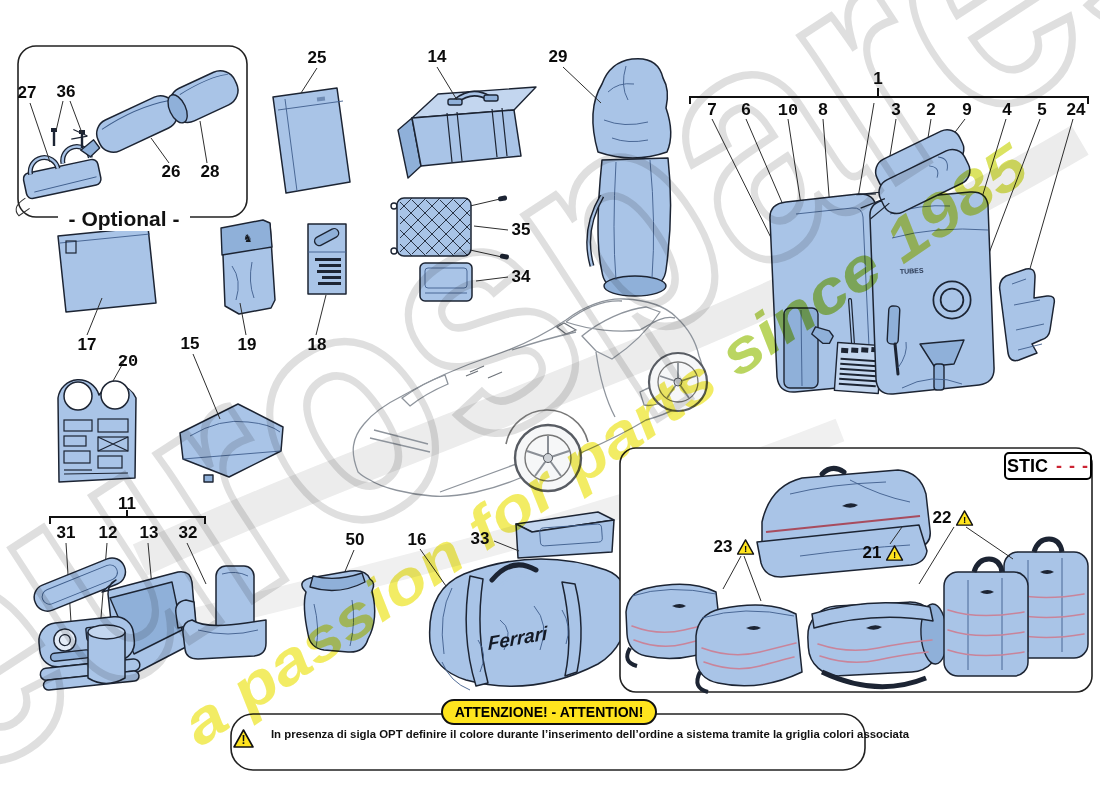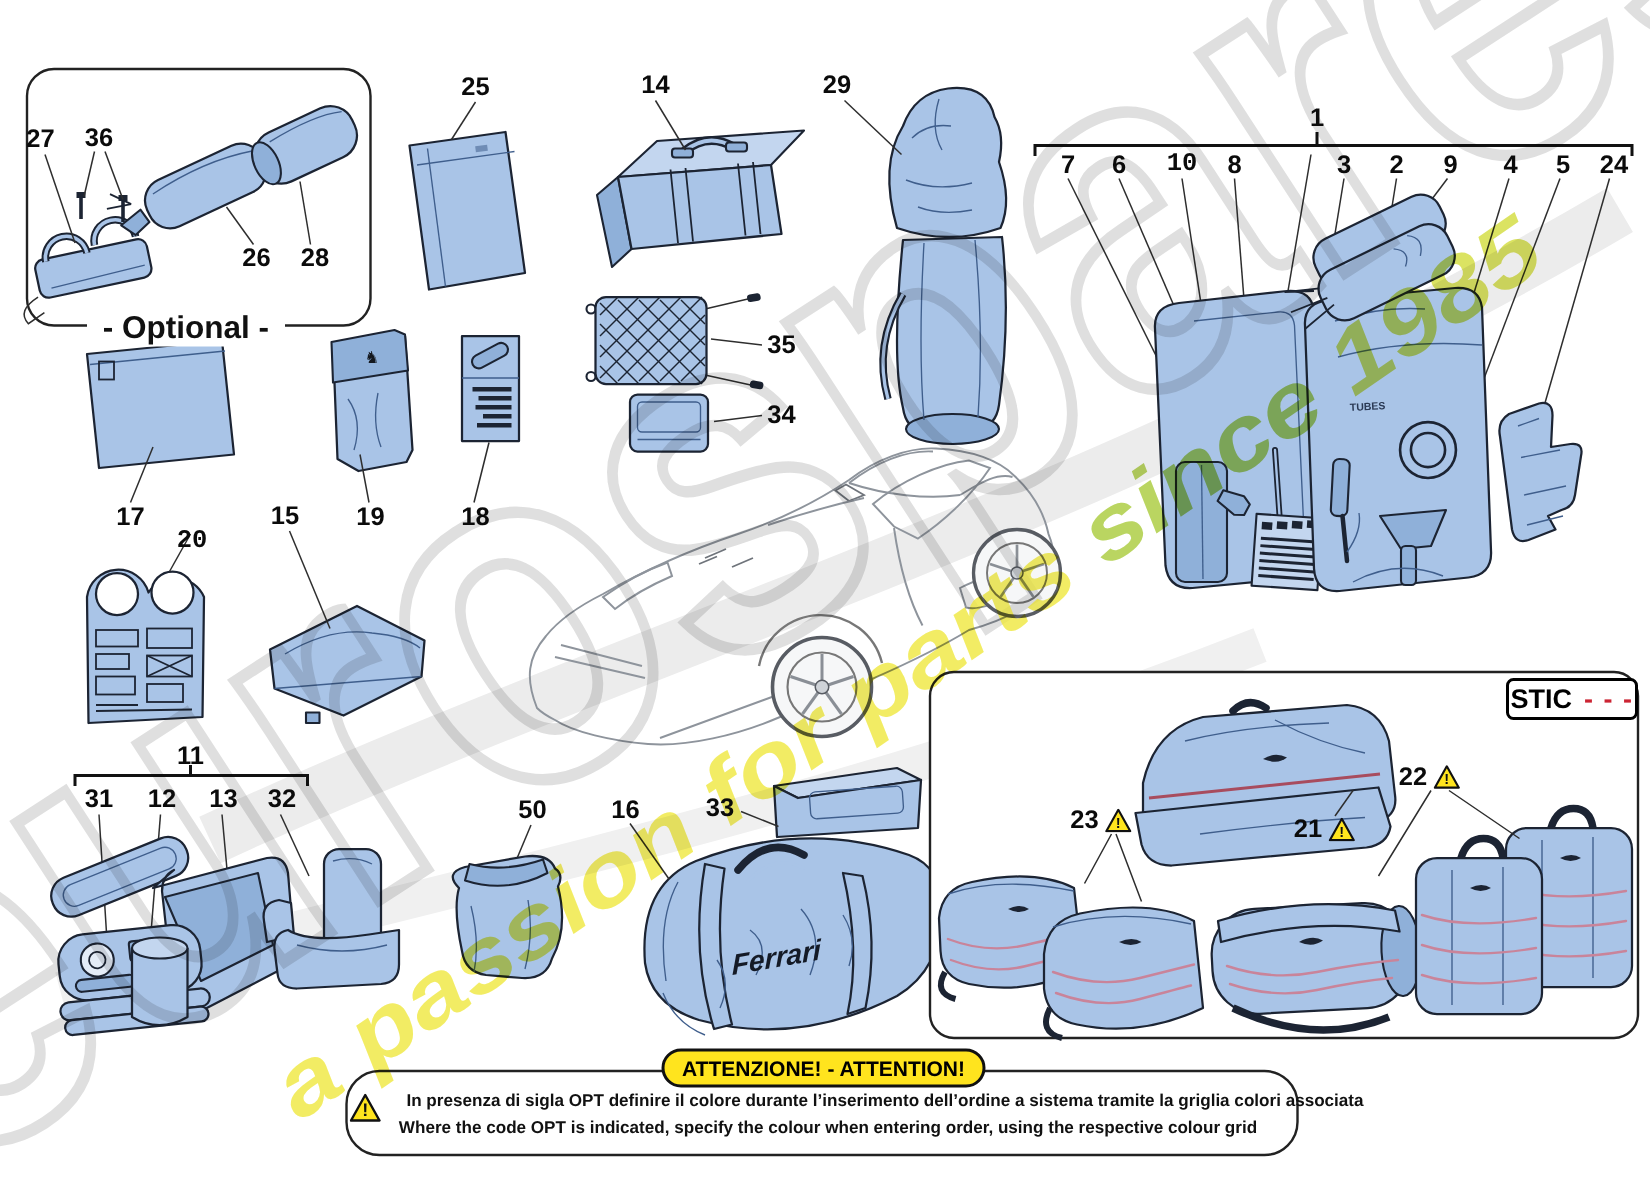--- a/index.html
+++ b/index.html
@@ -583,21 +583,20 @@
 
   <span class="optional-label">- Optional -</span>
 
   <div class="stic-box">
     <span>STIC</span>
     <span class="stic-dashes">- - -</span>
   </div>
 
   <div class="attn-pill">ATTENZIONE! - ATTENTION!</div>
   <div class="attn-line attn-it">In presenza di sigla OPT definire il colore durante l’inserimento dell’ordine a sistema tramite la griglia colori associata</div>
-  <div class="attn-line attn-en">Where the code OPT is indicated, specify the colour when entering order, using the respective colour grid</div>
   <span class="warn-tri-dom">
     <svg width="21" height="19" viewBox="0 0 21 19">
         <path d="M10.5 1 L20 18 H1 Z" fill="#ffe41e" stroke="#111" stroke-width="1.6" stroke-linejoin="round"></path>
         <text x="10.5" y="15" font-size="12" font-weight="bold" text-anchor="middle" fill="#111">!</text>
       </svg>
   </span>
 
 </div>
 
 </body></html>

